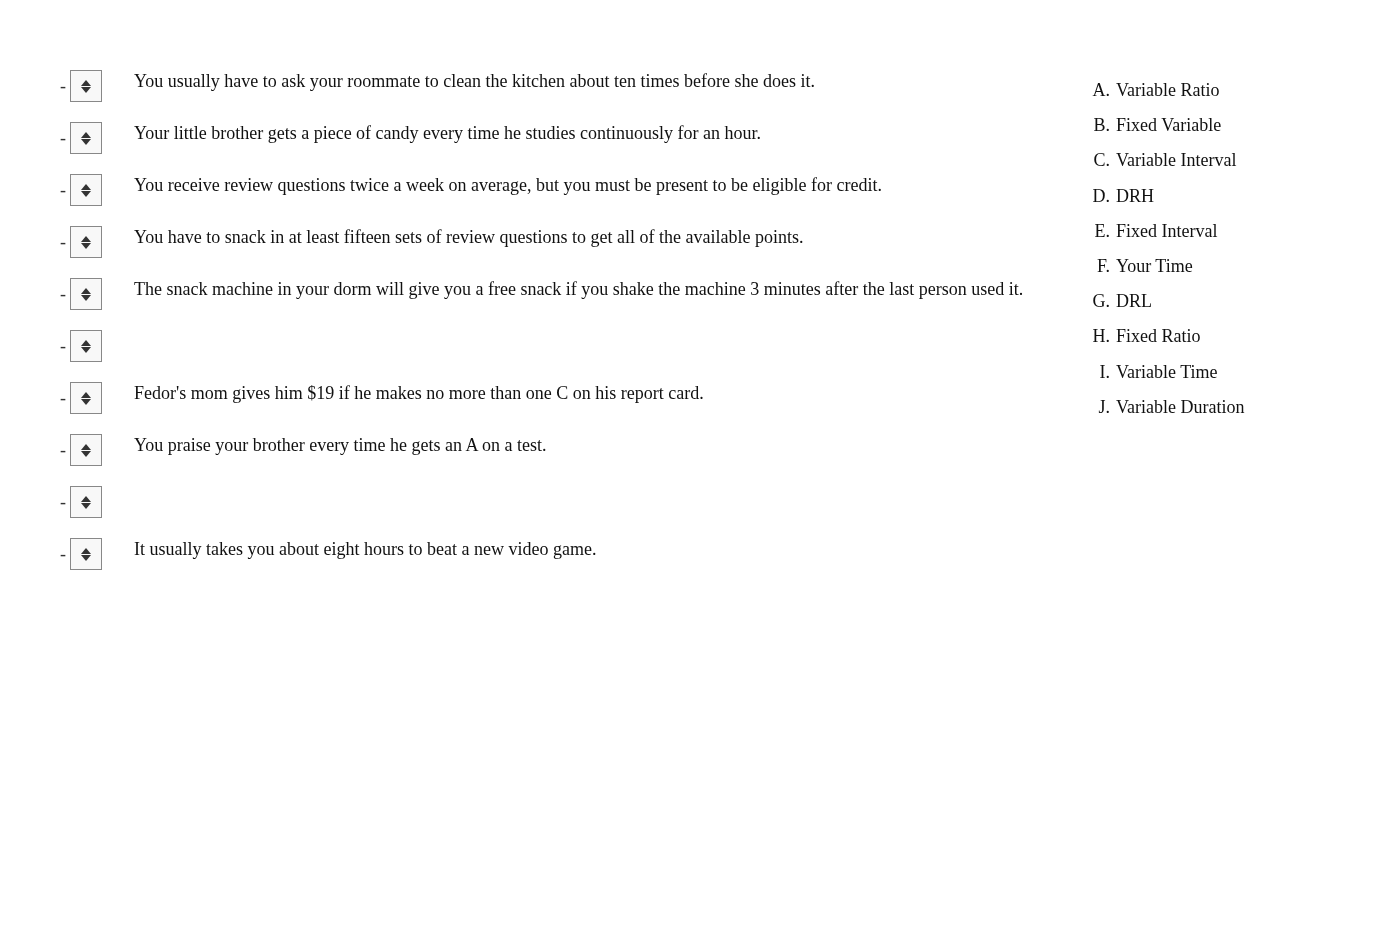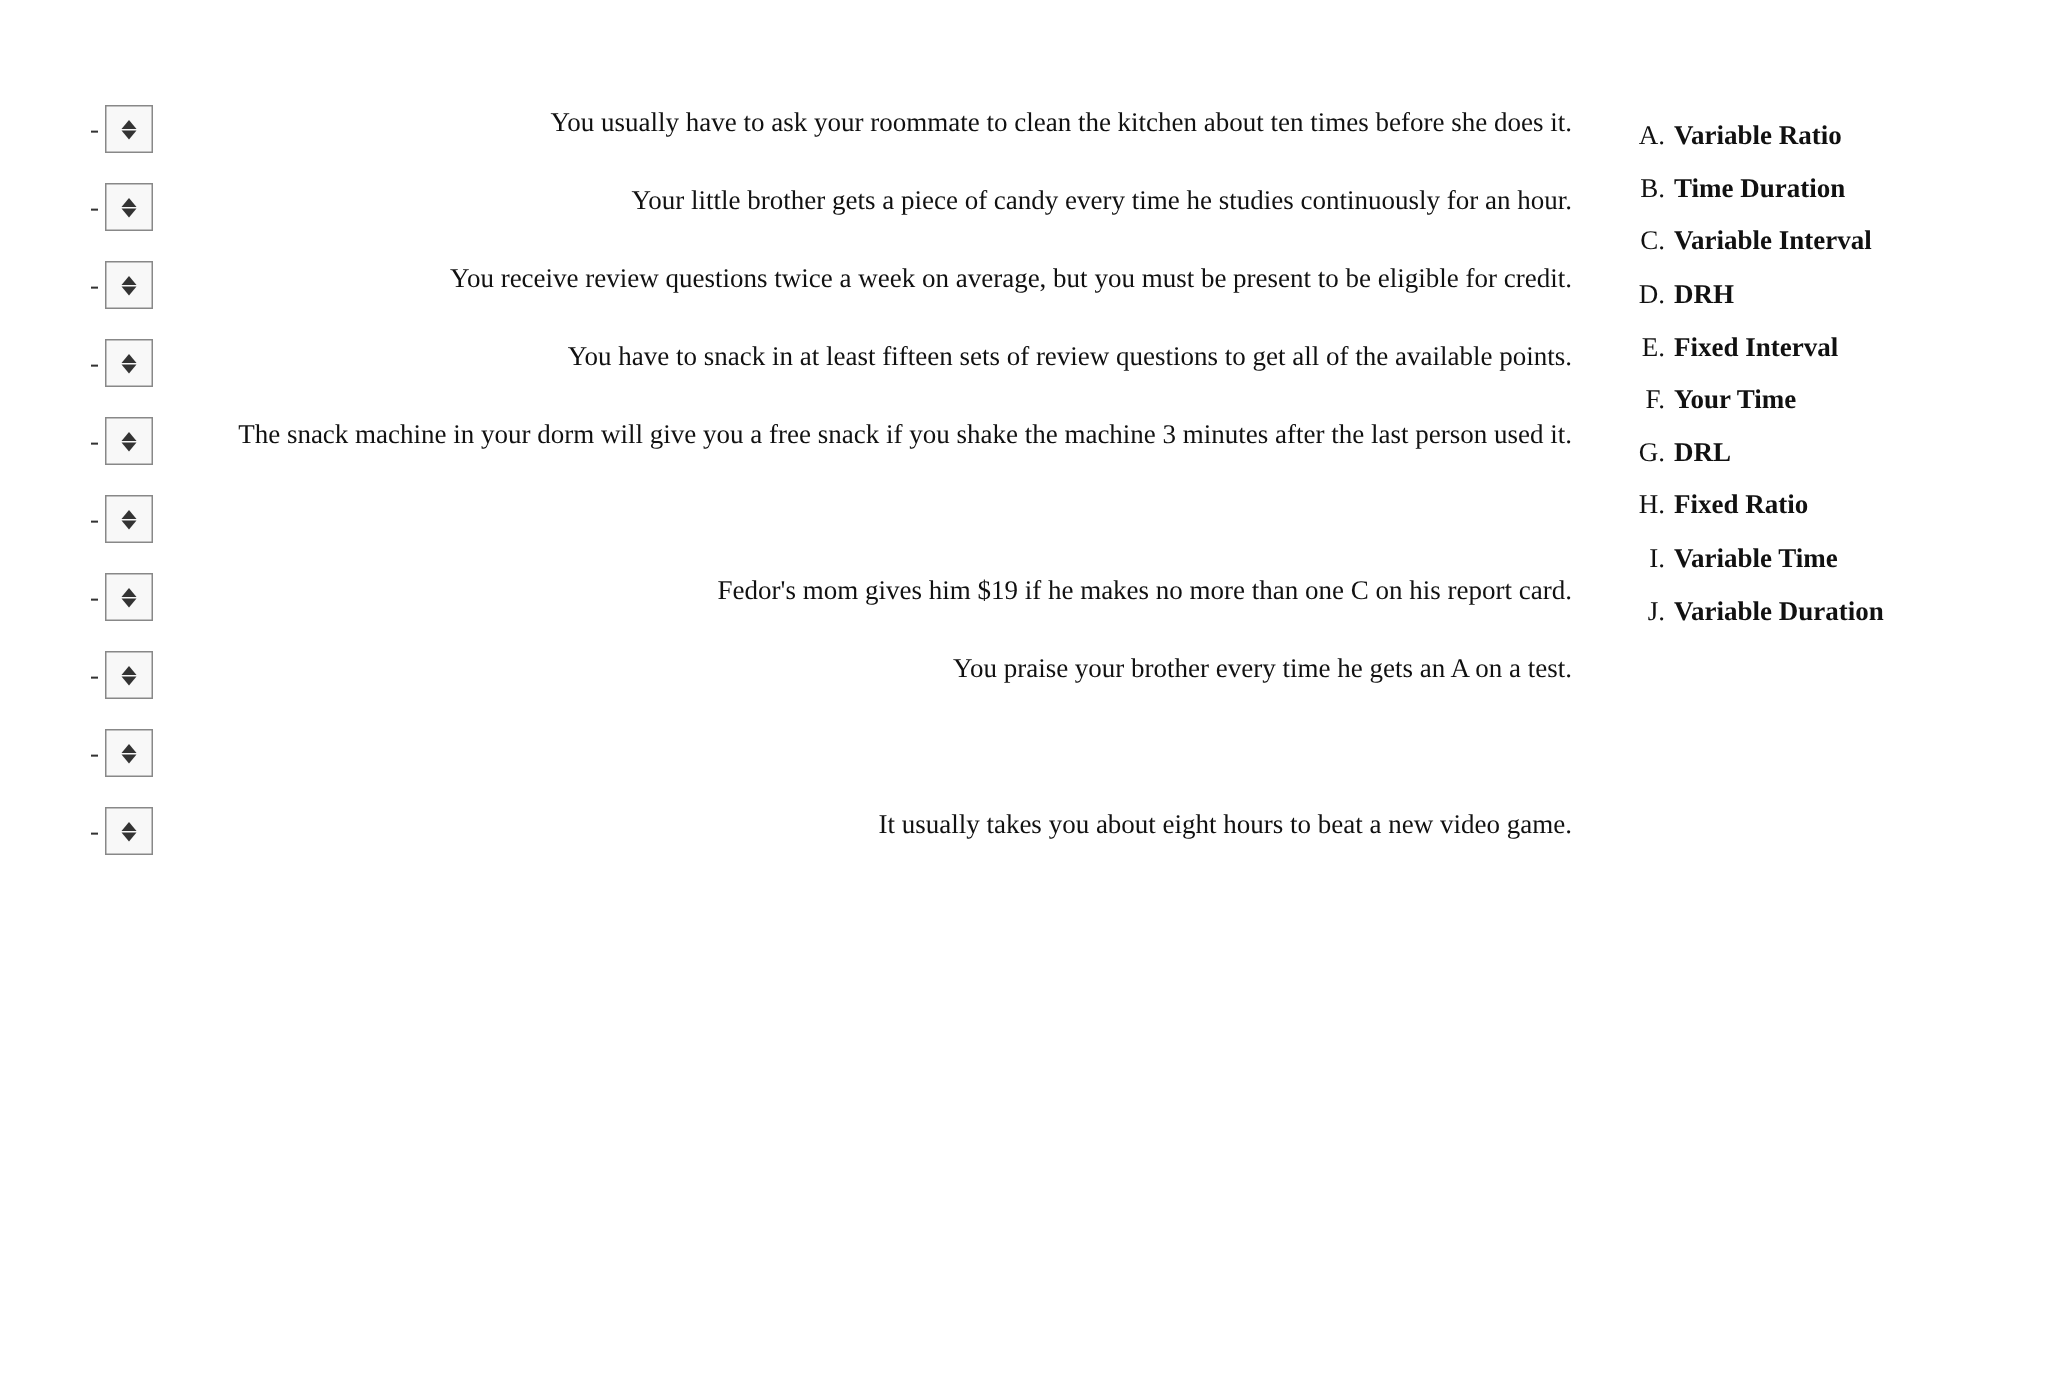--- a/index.html
+++ b/index.html
@@ -65,42 +65,41 @@
     }
     .arrow-up {
       border-bottom: 6px solid #333;
     }
     .arrow-down {
       border-top: 6px solid #333;
     }
     .question-text {
       flex: 1;
       line-height: 1.45;
-      text-align: right;
     }
     .answer-list {
       flex-shrink: 0;
       width: 230px;
       margin-top: 10px;
     }
     .answer-item {
       display: flex;
       align-items: baseline;
       gap: 6px;
       margin-bottom: 10px;
       font-size: 18px;
       line-height: 1.4;
     }
     .answer-letter {
       font-weight: normal;
       min-width: 22px;
       text-align: right;
     }
     .answer-text {
-      font-weight: bold;
+      font-weight: normal;
     }
   </style>
 </head>
 <body>
 
 <p class="instructions"></p>
 
 <div class="content-area">
   <div class="questions-col">
 
@@ -224,21 +223,21 @@
     </div>
     </div>
   <div class="answer-list">
 
   <div class="answer-item">
       <span class="answer-letter">A.</span>
       <span class="answer-text">Variable Ratio</span>
     </div>
       <div class="answer-item">
       <span class="answer-letter">B.</span>
-      <span class="answer-text">Time Duration</span>
+      <span class="answer-text">Fixed Variable</span>
     </div>
       <div class="answer-item">
       <span class="answer-letter">C.</span>
       <span class="answer-text">Variable Interval</span>
     </div>
       <div class="answer-item">
       <span class="answer-letter">D.</span>
       <span class="answer-text">DRH</span>
     </div>
       <div class="answer-item">

